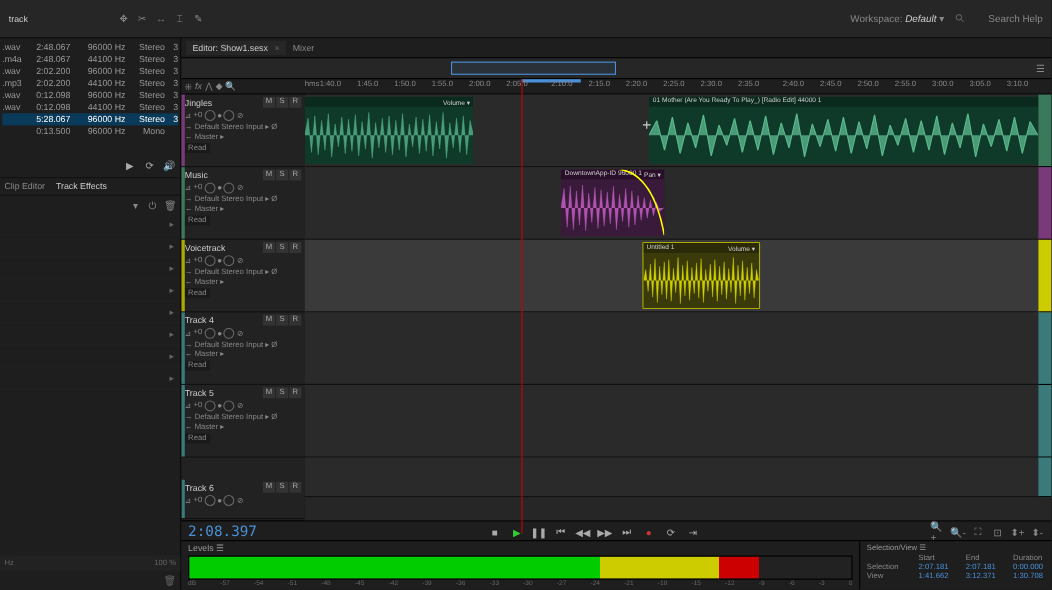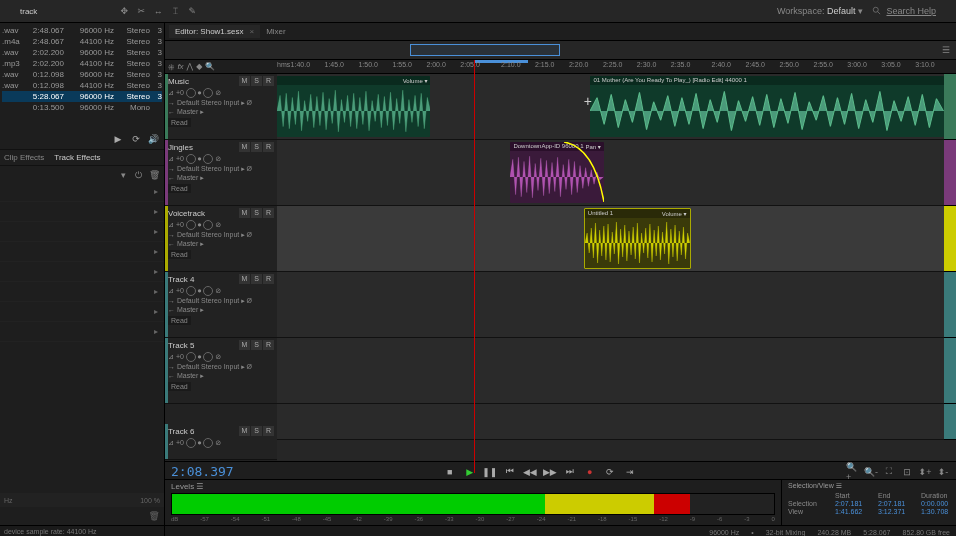--- a/index.html
+++ b/index.html
@@ -1,22 +1,22 @@
 <!DOCTYPE html>
 <html><head>
 <meta charset="utf-8">
 <style>
 * { margin: 0; padding: 0; box-sizing: border-box; font-family: Arial, sans-serif; }
 body { width: 956px; height: 536px; background: #1a1a1a; color: #aaa; font-size: 9px; overflow: hidden; position: relative; }
-.top-bar { height: 23px; background: #262626; display: flex; align-items: center; padding: 0 20px; border-bottom: 1px solid #000; }
+.top-bar { height: 35px; background: #262626; display: flex; align-items: center; padding: 0 8px; border-bottom: 1px solid #000; }
 .top-bar .tool-icons { display: flex; gap: 3px; margin-left: 80px; }
 .top-bar .tool-icons span { width: 14px; height: 14px; display: flex; align-items: center; justify-content: center; color: #888; cursor: pointer; }
 .top-bar .spacer { flex: 1; }
 .top-bar .workspace { color: #888; margin-right: 10px; }
-.top-bar .search { display: flex; align-items: flex-start; gap: 4px; color: #888; text-decoration: underline; }
+.top-bar .search { display: flex; align-items: flex-start; gap: 20px; color: #888; }
 .top-bar .search svg { width: 10px; height: 10px; }
 .main { display: flex; height: 516px; }
 .left-panel { width: 165px; background: #1e1e1e; display: flex; flex-direction: column; border-right: 1px solid #000; }
 .file-table { padding: 2px; }
 .file-table .header { display: flex; color: #999; font-size: 8px; padding: 2px 0; border-bottom: 1px solid #333; }
 .file-table .row { display: flex; font-size: 8px; padding: 1px 0; color: #999; justify-content: flex-end; }
 .file-table .row.sel { background: #0a3a5a; color: #fff; }
 .file-table .col-st { width: 22px; }
 .file-table .col-du { width: 40px; text-align: right; }
 .file-table .col-sr { width: 50px; text-align: right; }
@@ -115,21 +115,21 @@
 <div class="top-bar">
   <span style="color:#ccc;font-size:8px;">track</span>
   <div class="tool-icons">
     <span>✥</span>
     <span>✂</span>
     <span>↔</span>
     <span>⌶</span>
     <span>✎</span>
   </div>
   <div class="spacer"></div>
-  <span class="workspace"><span>Workspace:</span> <span style="color:#ccc;">Default</span> ▾</span>
+  <span class="workspace"><span>Workspace:</span> <span style="color:#ccc;font-style:italic;">Default</span> ▾</span>
   <div class="search">
     <svg viewBox="0 0 16 16" fill="none" stroke="#888">
         <circle cx="6" cy="6" r="4"></circle>
         <line x1="9" y1="9" x2="13" y2="13"></line>
       </svg>
     <span>Search Help</span>
   </div>
 </div>
 
 <div class="main">
@@ -192,21 +192,21 @@
           <span class="col-b"></span>
         </div>
     </div>
     <div style="flex:0 0 14px;"></div>
     <div class="playback-mini">
       <span>▶</span>
       <span>⟳</span>
       <span>🔊</span>
     </div>
     <div class="clip-effects-hdr">
-      <span>Clip Effects</span>
+      <span>Clip Editor</span>
       <span class="active">Track Effects</span>
     </div>
     <div class="effects-body">
       <div class="icons">
         <span>▾</span>
         <span>⏻</span>
         <span>🗑</span>
       </div>
       <div class="rows">
         <div>▸</div>
@@ -267,42 +267,42 @@
         <span class="tick" style="left:79%">2:55.0</span>
         <span class="tick" style="left:84%">3:00.0</span>
         <span class="tick" style="left:89%">3:05.0</span>
         <span class="tick" style="left:94%">3:10.0</span>
       </div>
     </div>
 
     <div class="track-area">
       <div class="track-headers">
         <div class="th">
-          <div class="color-strip cs-green"></div>
-          <span class="name">Music</span>
+          <div class="color-strip cs-purple"></div>
+          <span class="name">Jingles</span>
           <div class="btns">
               <span>M</span>
               <span>S</span>
               <span>R</span>
             </div>
           <div class="row2">
               <span>⊿</span>
               <span>+0</span>
               <span class="knob"></span>
               <span>⏺</span>
               <span class="knob"></span>
               <span>⊘</span>
             </div>
           <div class="io">→ <span>Default Stereo Input</span> ▸ Ø</div>
           <div class="io">← <span>Master</span> ▸</div>
           <div class="read">Read</div>
         </div>
         <div class="th">
-          <div class="color-strip cs-purple"></div>
-          <span class="name">Jingles</span>
+          <div class="color-strip cs-green"></div>
+          <span class="name">Music</span>
           <div class="btns">
               <span>M</span>
               <span>S</span>
               <span>R</span>
             </div>
           <div class="row2">
               <span>⊿</span>
               <span>+0</span>
               <span class="knob"></span>
               <span>⏺</span>

